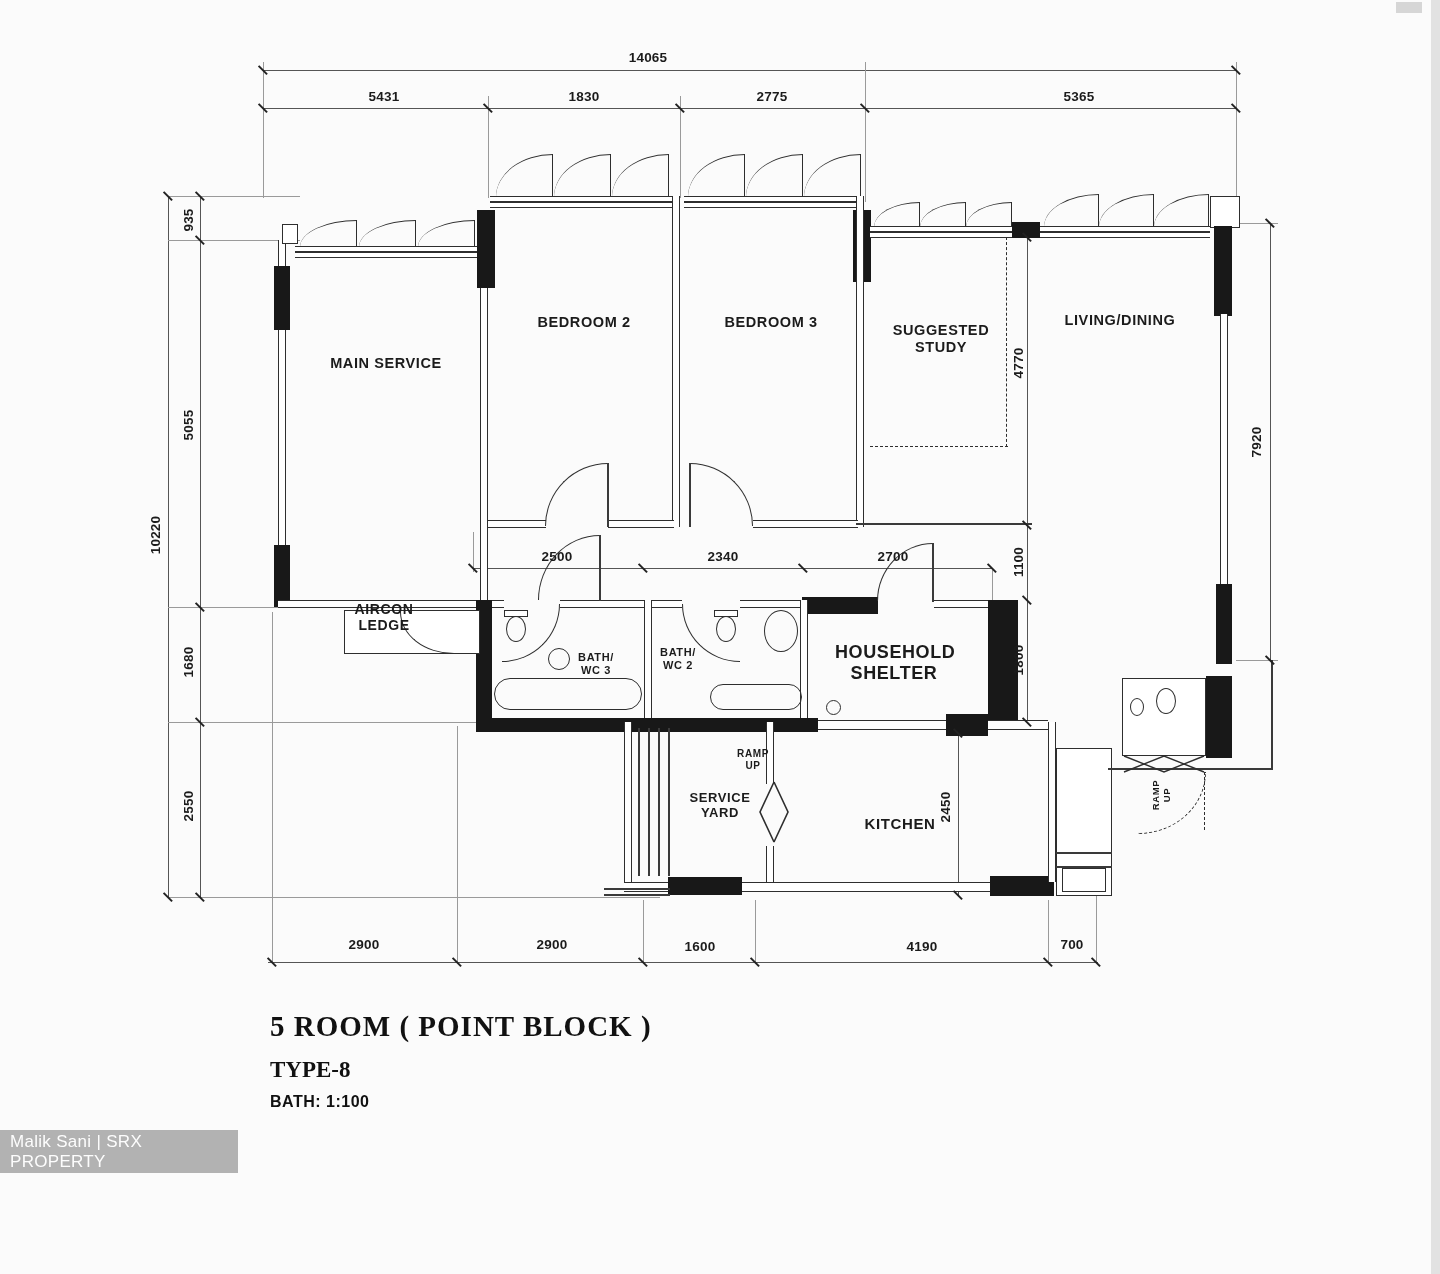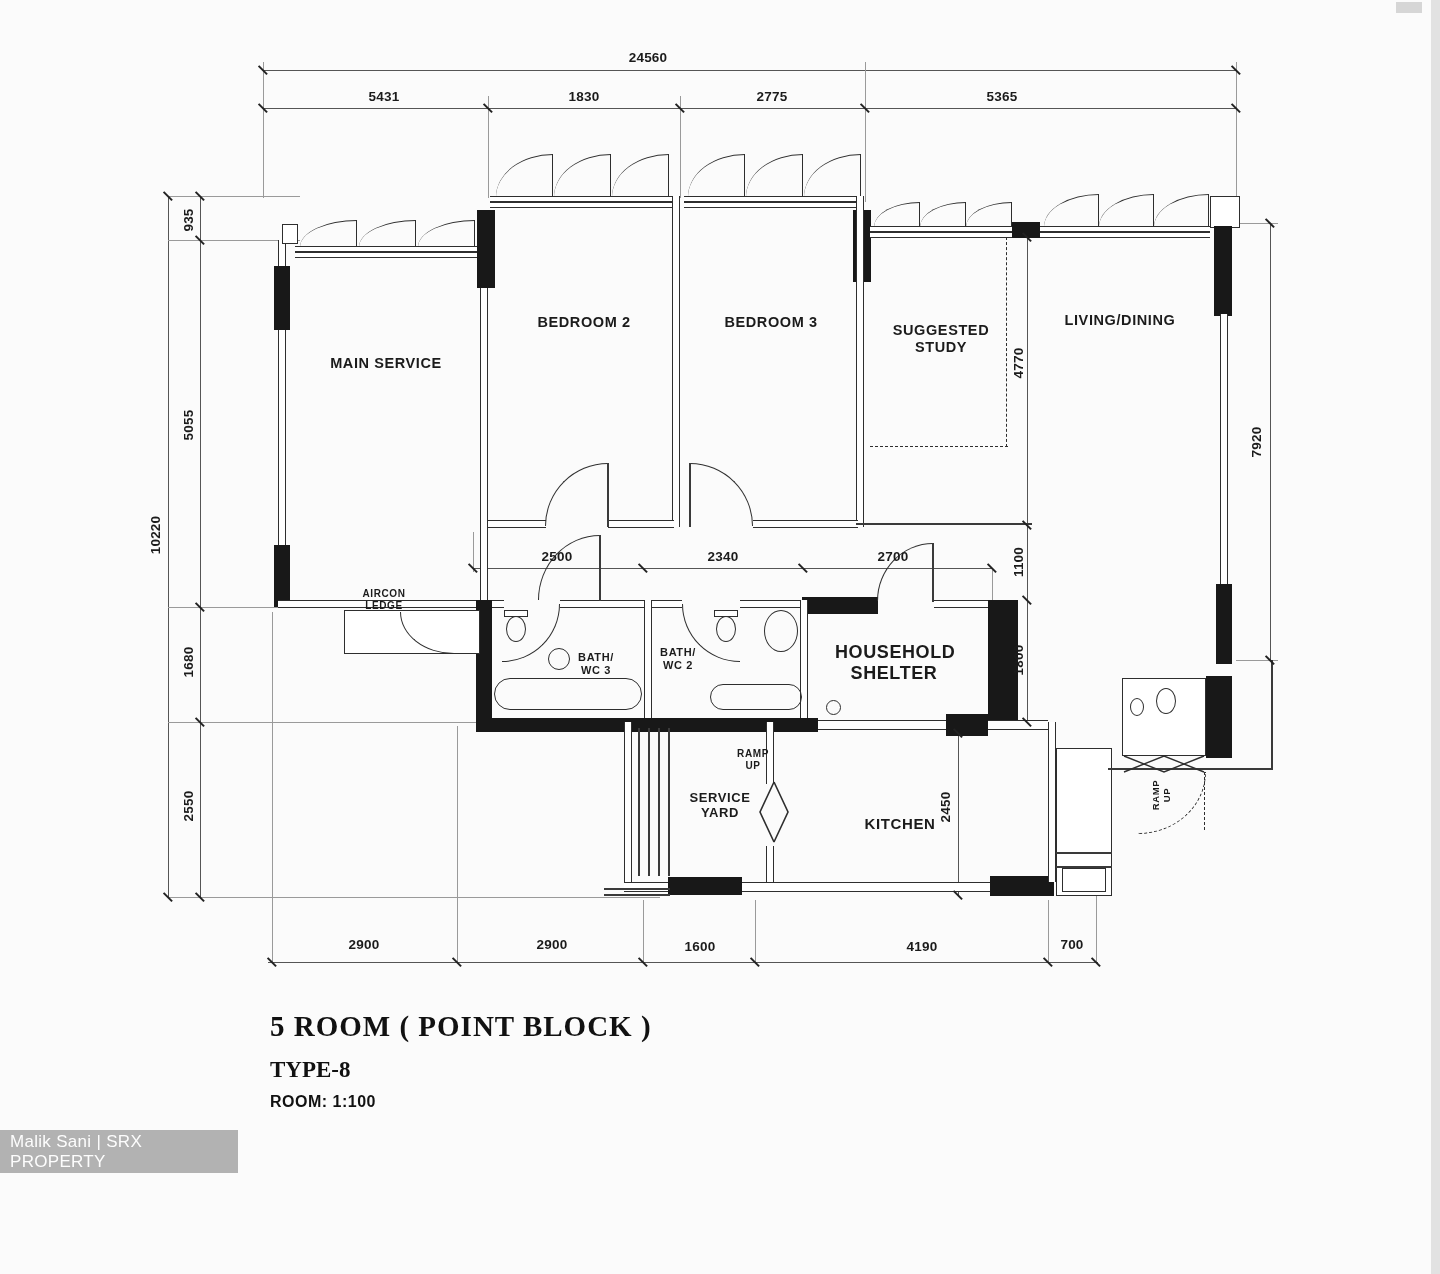--- a/index.html
+++ b/index.html
@@ -198,25 +198,25 @@
       <div class="g tick" style="left: 1270px; top: 223px; transform: translate(-50%, -50%) rotate(45deg);"></div>
       <div class="g tick" style="left: 1270px; top: 660px; transform: translate(-50%, -50%) rotate(45deg);"></div>
       <div class="g tick" style="left: 1027px; top: 237px; transform: translate(-50%, -50%) rotate(45deg);"></div>
       <div class="g tick" style="left: 1027px; top: 525px; transform: translate(-50%, -50%) rotate(45deg);"></div>
       <div class="g tick" style="left: 1027px; top: 600px; transform: translate(-50%, -50%) rotate(45deg);"></div>
       <div class="g tick" style="left: 1027px; top: 722px; transform: translate(-50%, -50%) rotate(45deg);"></div>
       <div class="g tick" style="left: 958px; top: 733px; transform: translate(-50%, -50%) rotate(45deg);"></div>
       <div class="g tick" style="left: 958px; top: 895px; transform: translate(-50%, -50%) rotate(45deg);"></div>
     </div>
 
-  <div class="hl dl" style="left:648px;top:57px">24560</div>
+  <div class="hl dl" style="left:648px;top:57px">14065</div>
   <div class="hl dl" style="left:384px;top:96px">5431</div>
   <div class="hl dl" style="left:584px;top:96px">1830</div>
   <div class="hl dl" style="left:772px;top:96px">2775</div>
-  <div class="hl dl" style="left:1002px;top:96px">5365</div>
+  <div class="hl dl" style="left:1079px;top:96px">5365</div>
 
   <div class="vl dl" style="left:155px;top:535px">10220</div>
   <div class="vl dl" style="left:188px;top:220px">935</div>
   <div class="vl dl" style="left:188px;top:425px">5055</div>
   <div class="vl dl" style="left:188px;top:662px">1680</div>
   <div class="vl dl" style="left:188px;top:806px">2550</div>
 
   <div class="hl dl" style="left:557px;top:556px">2500</div>
   <div class="hl dl" style="left:723px;top:556px">2340</div>
   <div class="hl dl" style="left:893px;top:556px">2700</div>
@@ -231,39 +231,39 @@
   <div class="hl dl" style="left:552px;top:944px">2900</div>
   <div class="hl dl" style="left:700px;top:946px">1600</div>
   <div class="hl dl" style="left:922px;top:946px">4190</div>
   <div class="hl dl" style="left:1072px;top:944px">700</div>
 
   <div class="hl rl" style="left:386px;top:363px">MAIN SERVICE</div>
   <div class="hl rl" style="left:584px;top:322px">BEDROOM 2</div>
   <div class="hl rl" style="left:771px;top:322px">BEDROOM 3</div>
   <div class="hl rl wrap" style="left:941px;top:339px;width:112px">SUGGESTED STUDY</div>
   <div class="hl rl" style="left:1120px;top:320px">LIVING/DINING</div>
-  <div class="hl rl wrap" style="left:384px;top:599px;width:64px;font-size:10px">AIRCON LEDGE</div>
+  <div class="hl rl wrap" style="left:384px;top:617px;width:64px;font-size:14px">AIRCON LEDGE</div>
   <div class="hl rl wrap" style="left:596px;top:664px;width:50px;font-size:11px">BATH/ WC 3</div>
   <div class="hl rl wrap" style="left:678px;top:659px;width:50px;font-size:11px">BATH/ WC 2</div>
   <div class="hl rl wrap" style="left:894px;top:663px;width:118px;font-size:18px">HOUSEHOLD SHELTER</div>
   <div class="hl rl wrap" style="left:720px;top:806px;width:82px;font-size:13px">SERVICE YARD</div>
   <div class="hl rl" style="left:900px;top:823px;font-size:15px">KITCHEN</div>
   <div class="hl rl wrap" style="left:753px;top:759px;width:46px;font-size:10px">RAMP UP</div>
   <div class="vl rl wrap" style="left:1162px;top:795px;width:38px;font-size:9.5px">RAMP UP</div>
 
   <svg class="g" style="left:757px;top:780px" width="34" height="66" viewBox="0 0 34 66">
     <path d="M17 2 L3 32 L17 62 M17 2 L31 32 L17 62" fill="none" stroke="#2e2e2e" stroke-width="1.6"></path>
   </svg>
   <svg class="g" style="left:1122px;top:754px" width="84" height="20" viewBox="0 0 84 20">
     <path d="M2 2 L42 18 L82 2 M2 18 L42 2 L82 18" fill="none" stroke="#2e2e2e" stroke-width="1.4"></path>
   </svg>
 
   <div class="g serif" style="left:270px;top:1010px;font-size:29px;font-weight:700;letter-spacing:1px;color:#111">5 ROOM ( POINT BLOCK )</div>
   <div class="g serif" style="left:270px;top:1057px;font-size:23px;font-weight:700;color:#111">TYPE-8</div>
-  <div class="g" style="left:270px;top:1093px;font-size:16px;font-weight:700;letter-spacing:.5px;color:#111">ROOM: 1:100</div>
+  <div class="g" style="left:270px;top:1093px;font-size:16px;font-weight:700;letter-spacing:.5px;color:#111">BATH: 1:100</div>
 
   <div id="wmbar">
     <span>Malik Sani | SRX PROPERTY</span>
   </div>
 
   <div id="rightstrip"></div>
   <div id="cornergray"></div>
 </div>
 
 </body></html>

